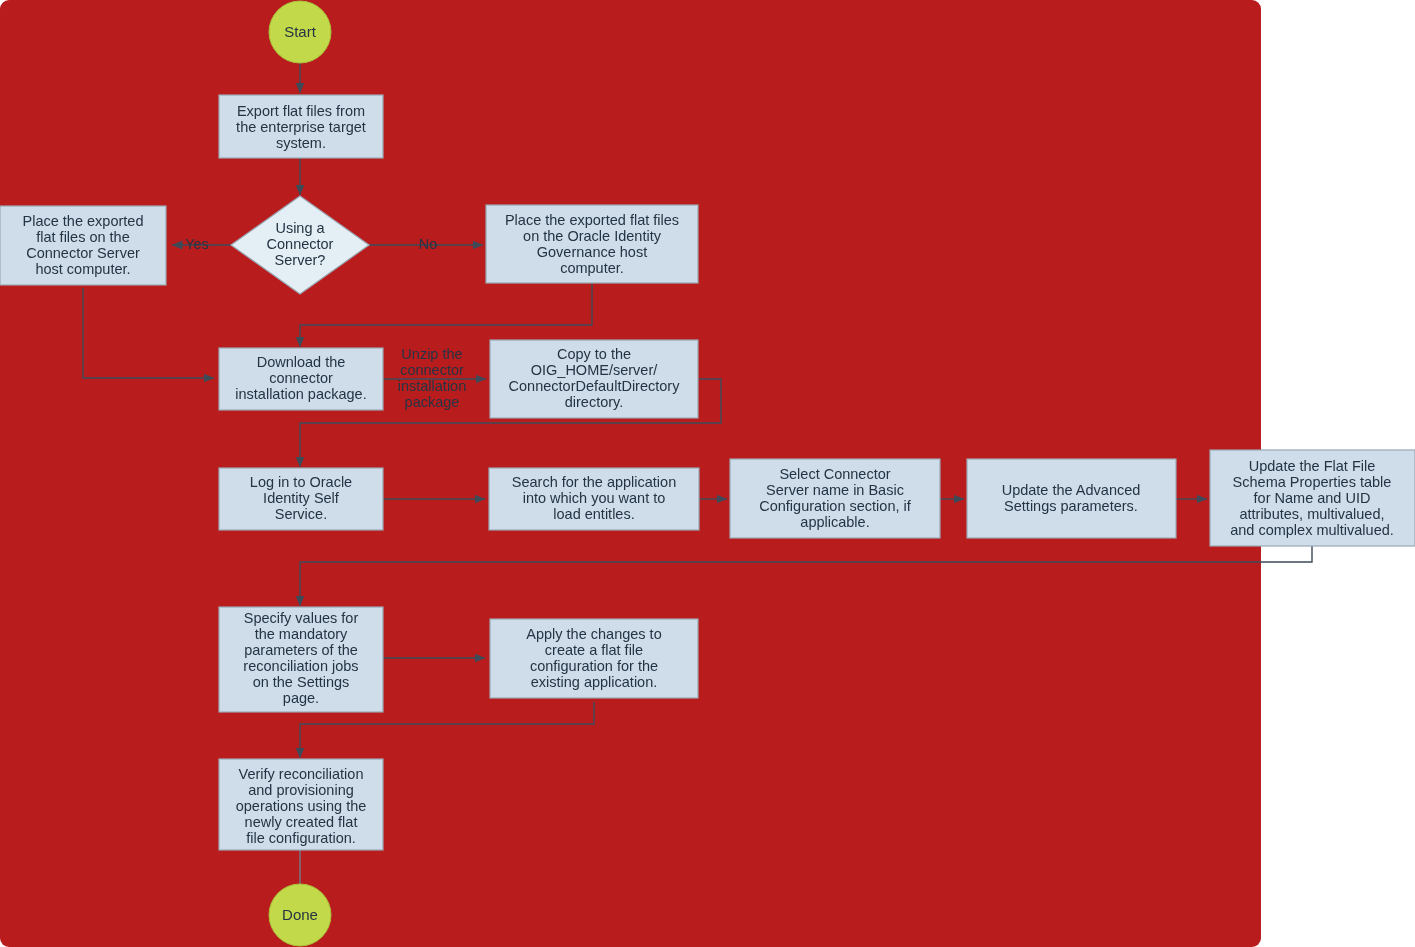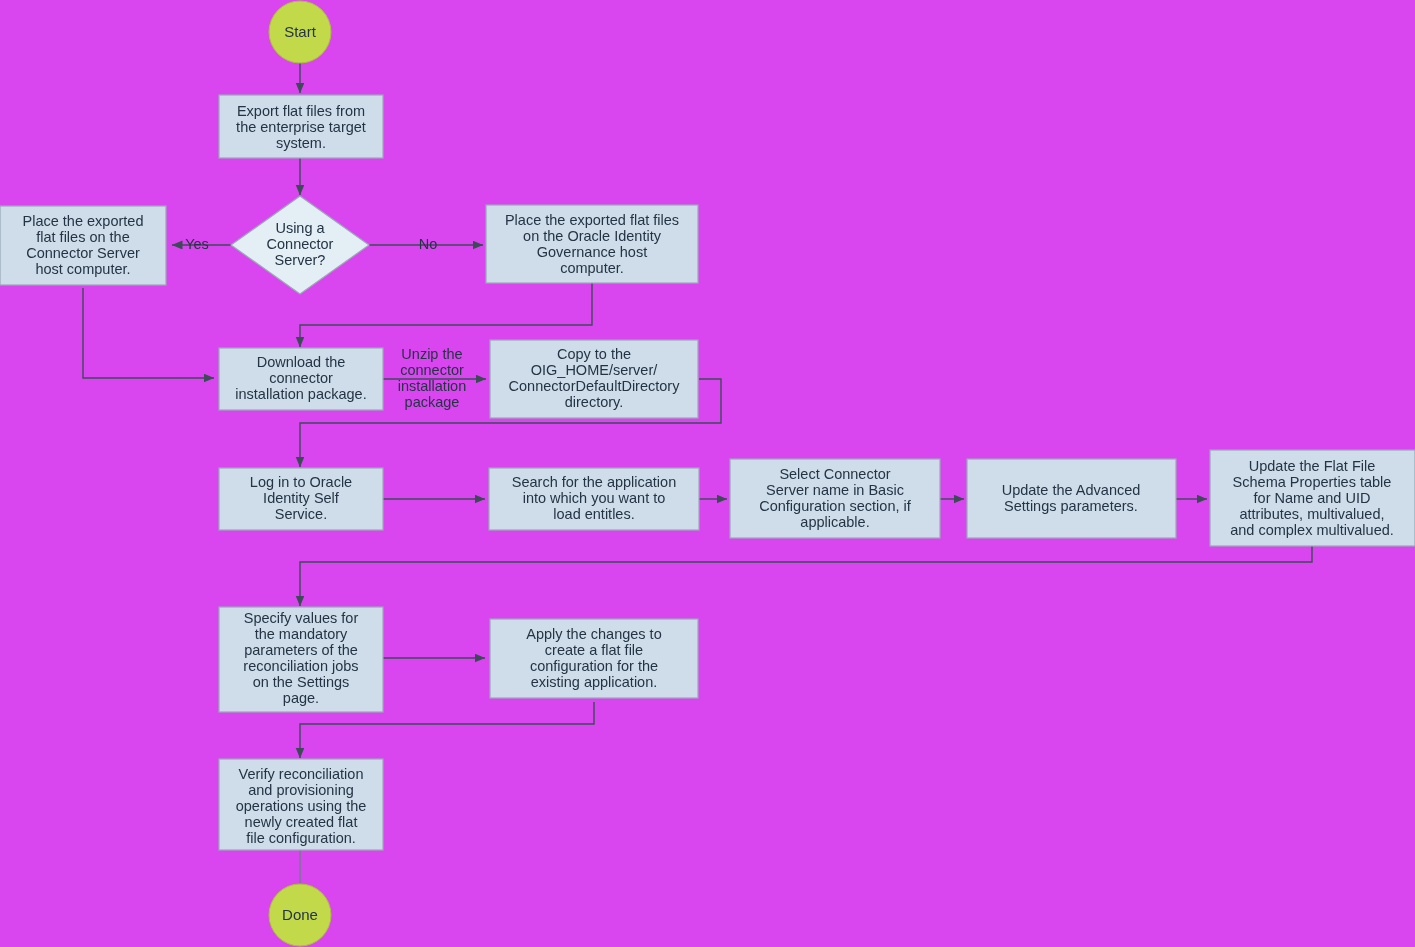--- a/index.html
+++ b/index.html
@@ -2,24 +2,25 @@
 <html><head>
 <meta charset="utf-8">
 <style>
   html, body {
     margin: 0;
     padding: 0;
     background: #ffffff;
   }
   #canvas {
     position: relative;
-    width: 1415px;
+    width: 1261px;
     height: 947px;
-    background: #d946ef;
-    font-family: "Liberation Sans", sans-serif;
+    background: #b91c1c;
+    font-family: "Liberation Sans", sans-serif;
+    border-radius: 9px;
   }
   svg#flow {
     position: absolute;
     left: 0;
     top: 0;
     width: 1415px;
     height: 947px;
   }
   .node-box {
     fill: #cedde9;

